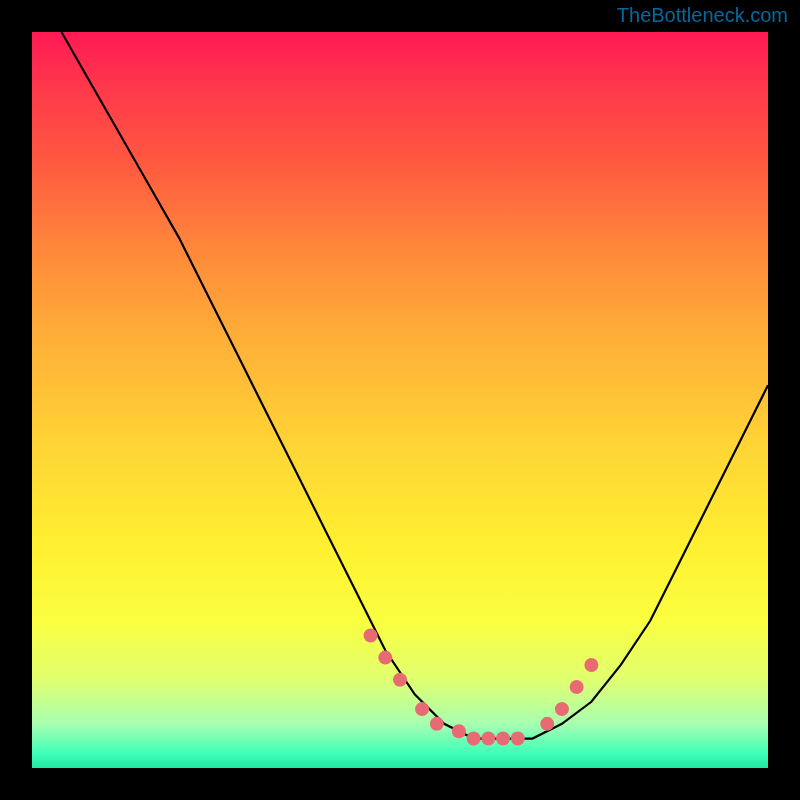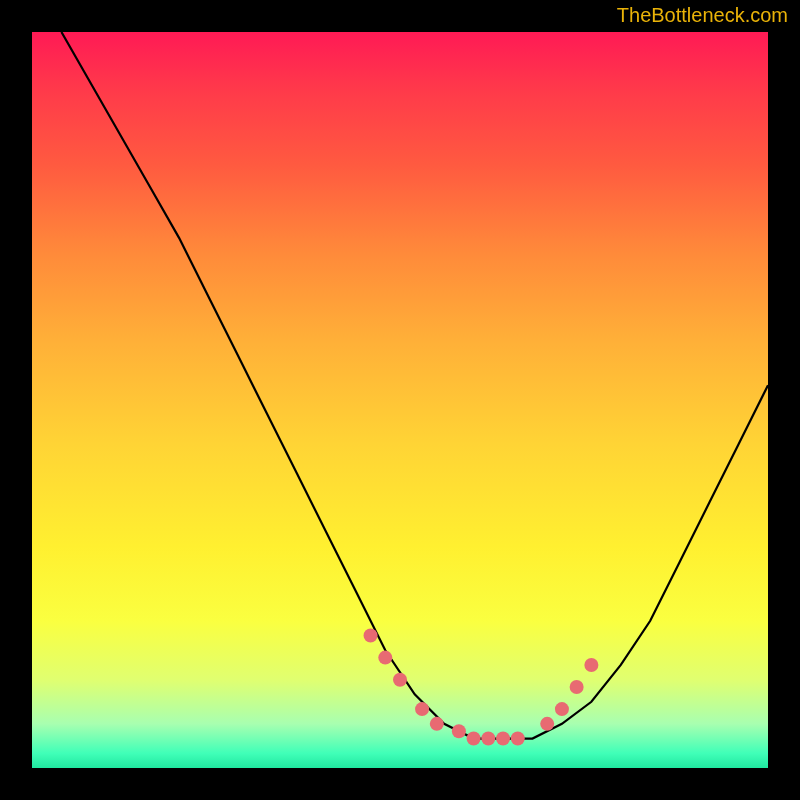--- a/index.html
+++ b/index.html
@@ -2,21 +2,21 @@
 <html><head>
 <meta charset="utf-8">
 <style>
   * { margin: 0; padding: 0; box-sizing: border-box; }
   body { width: 800px; height: 800px; background: #000; font-family: Arial, sans-serif; position: relative; }
   .watermark {
     position: absolute;
     top: 4px;
     right: 12px;
     font-size: 20px;
-    color: #eab308;
+    color: #0369a1;
     font-weight: 500;
     z-index: 10;
   }
   .frame {
     position: absolute;
     top: 32px;
     left: 32px;
     width: 736px;
     height: 736px;
     background: linear-gradient(to bottom,

